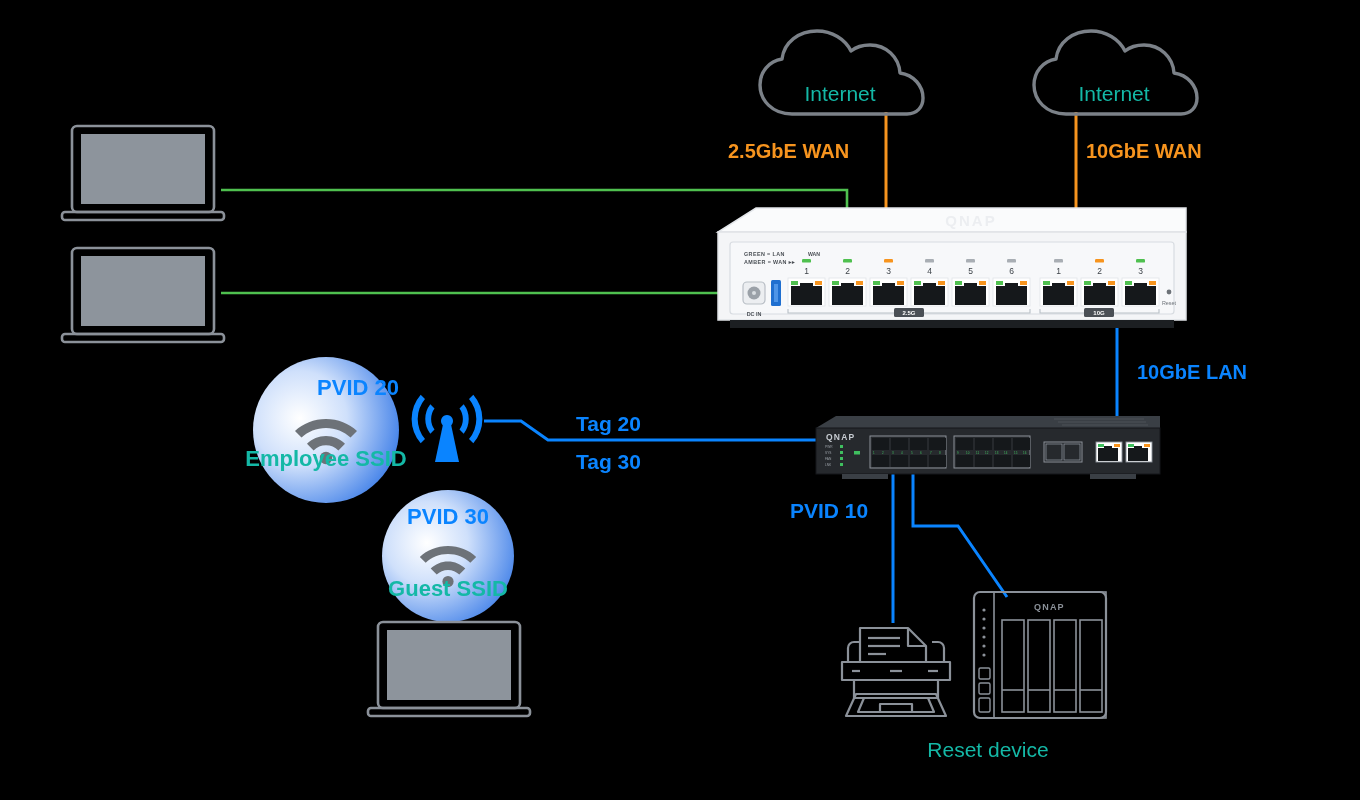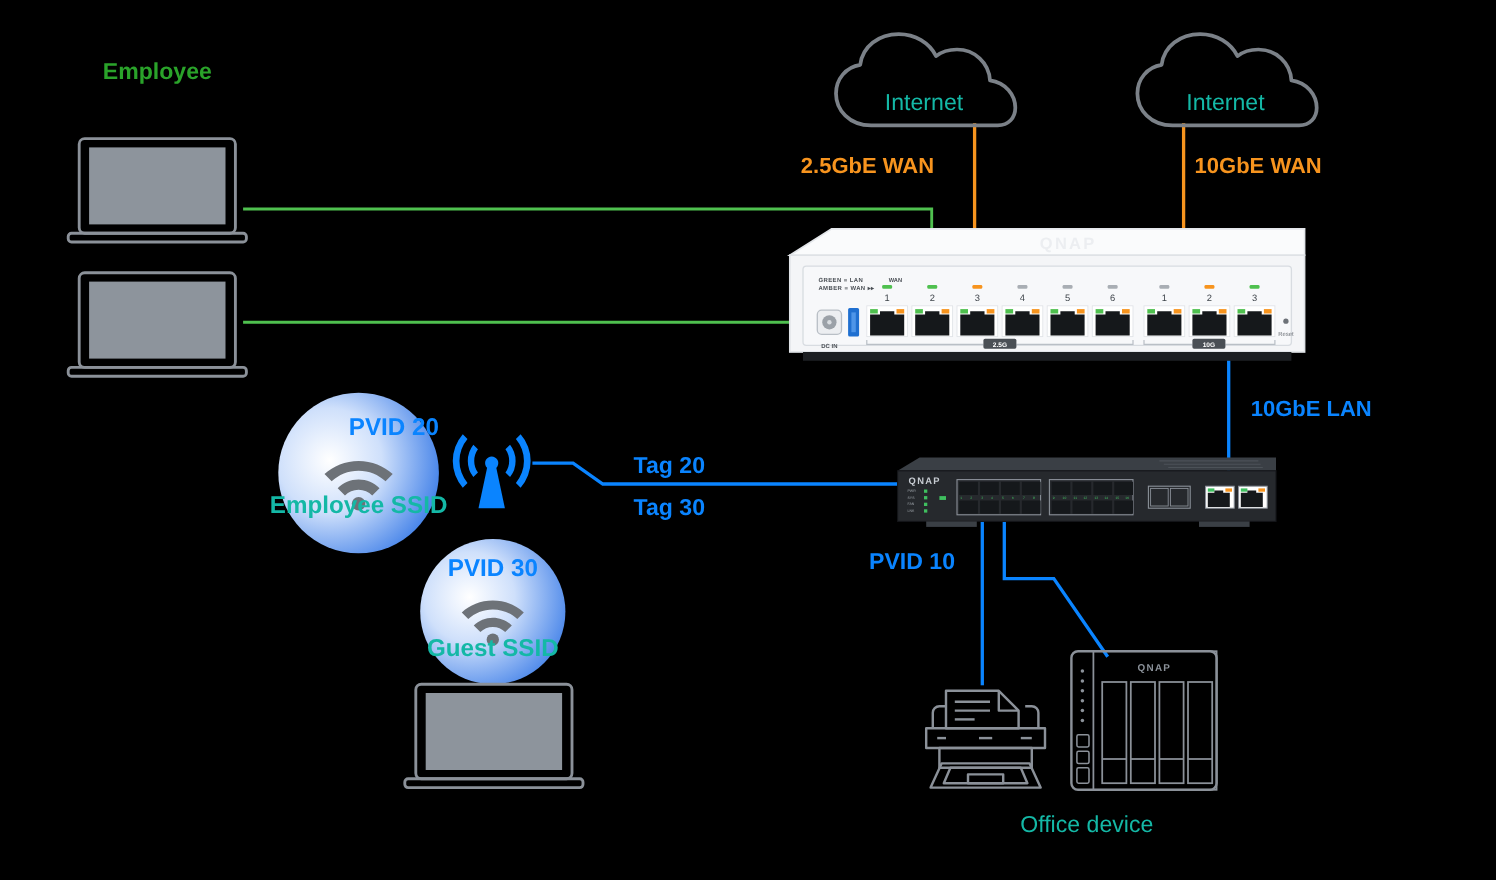--- a/index.html
+++ b/index.html
@@ -44,21 +44,20 @@
   <svg style="left:1026px;top:28px;width:176px;height:90px;" viewBox="0 0 176 90">
     <path d="M 40 86 C 20 86 8 72 8 57 C 8 44 17 33 30 31 C 32 14 47 3 65 3 C 80 3 93 11 99 23 C 104 19 111 17 118 17 C 134 17 147 29 148 45 C 162 47 171 58 171 70 C 171 79 165 86 155 86 Z" fill="none" stroke="#7b8188" stroke-width="3.4" stroke-linejoin="round"></path>
   </svg>
   <div class="lbl lbl-gray" style="left:1026px;top:82px;width:176px;text-align:center;font-size:21px;">Internet</div>
 
   <div class="lbl lbl-orange" style="left:728px;top:140px;font-size:20px;">2.5GbE WAN</div>
   <div class="lbl lbl-orange" style="left:1086px;top:140px;font-size:20px;">10GbE WAN</div>
   <div class="lbl lbl-blue" style="left:1137px;top:361px;font-size:20px;">10GbE LAN</div>
 
   <div class="lbl lbl-green" style="left:48px;top:54px;width:190px;text-align:center;font-size:21px;">
-    <div>Employee</div>
   </div>
 
   <svg style="left:60px;top:122px;width:166px;height:100px;" viewBox="0 0 166 100">
     <rect x="12" y="4" width="142" height="86" rx="5" fill="none" stroke="#8b9199" stroke-width="2.6"></rect>
     <rect x="21" y="12" width="124" height="70" fill="#8d949c"></rect>
     <rect x="2" y="90" width="162" height="8" rx="3" fill="none" stroke="#8b9199" stroke-width="2.6"></rect>
   </svg>
 
   <svg style="left:60px;top:244px;width:166px;height:100px;" viewBox="0 0 166 100">
     <rect x="12" y="4" width="142" height="86" rx="5" fill="none" stroke="#8b9199" stroke-width="2.6"></rect>
@@ -385,15 +384,15 @@
       <rect x="56" y="30" width="22" height="92"></rect>
       <rect x="82" y="30" width="22" height="92"></rect>
       <rect x="108" y="30" width="22" height="92"></rect>
       <line x1="30" y1="100" x2="52" y2="100"></line>
       <line x1="56" y1="100" x2="78" y2="100"></line>
       <line x1="82" y1="100" x2="104" y2="100"></line>
       <line x1="108" y1="100" x2="130" y2="100"></line>
     </g>
   </svg>
 
-  <div class="lbl lbl-gray" style="left:888px;top:738px;width:200px;text-align:center;font-size:21px;">Office device</div>
+  <div class="lbl lbl-gray" style="left:888px;top:738px;width:200px;text-align:center;font-size:21px;">Reset device</div>
 
 </div>
 
 </body></html>

